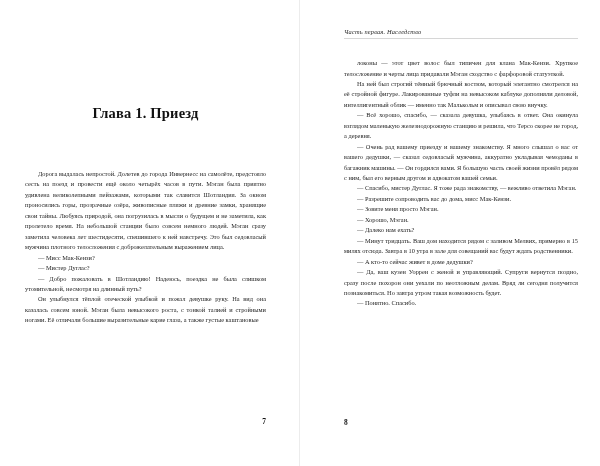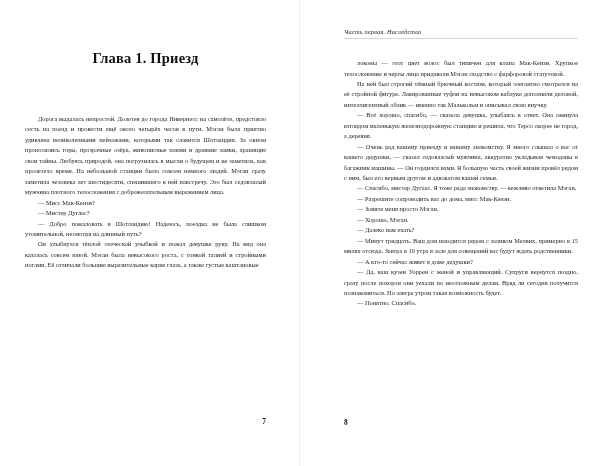--- a/index.html
+++ b/index.html
@@ -60,21 +60,21 @@
   }
   .head-rule {
     margin-top: 3px;
     height: 1px;
     background: #d6d6d6;
   }
 
   
   .chapter-title {
     margin: 0;
-    padding-top: 50px;
+    padding-top: 105px;
     text-align: center;
     font-size: 14.5px;
     font-weight: bold;
     letter-spacing: 0.2px;
     color: #111111;
   }
 
   
   .body-text {
     font-size: 6.35px;

